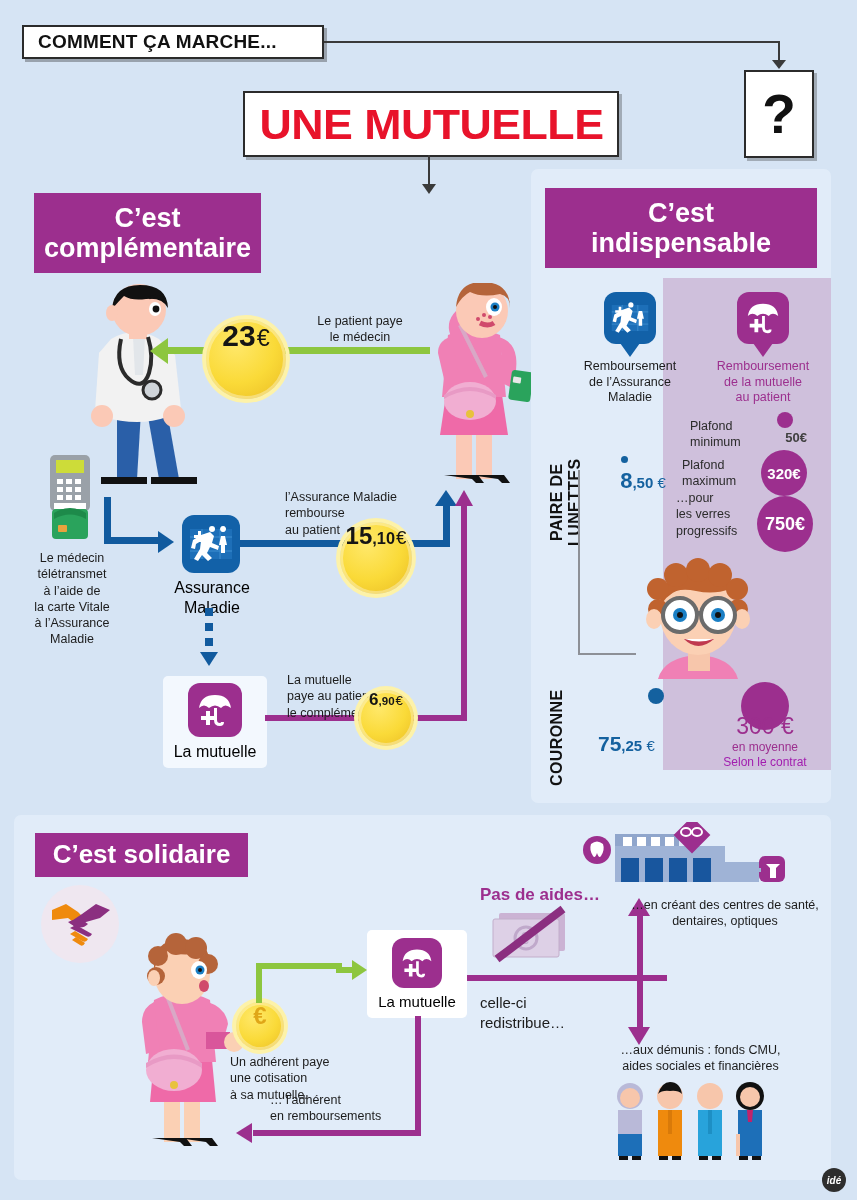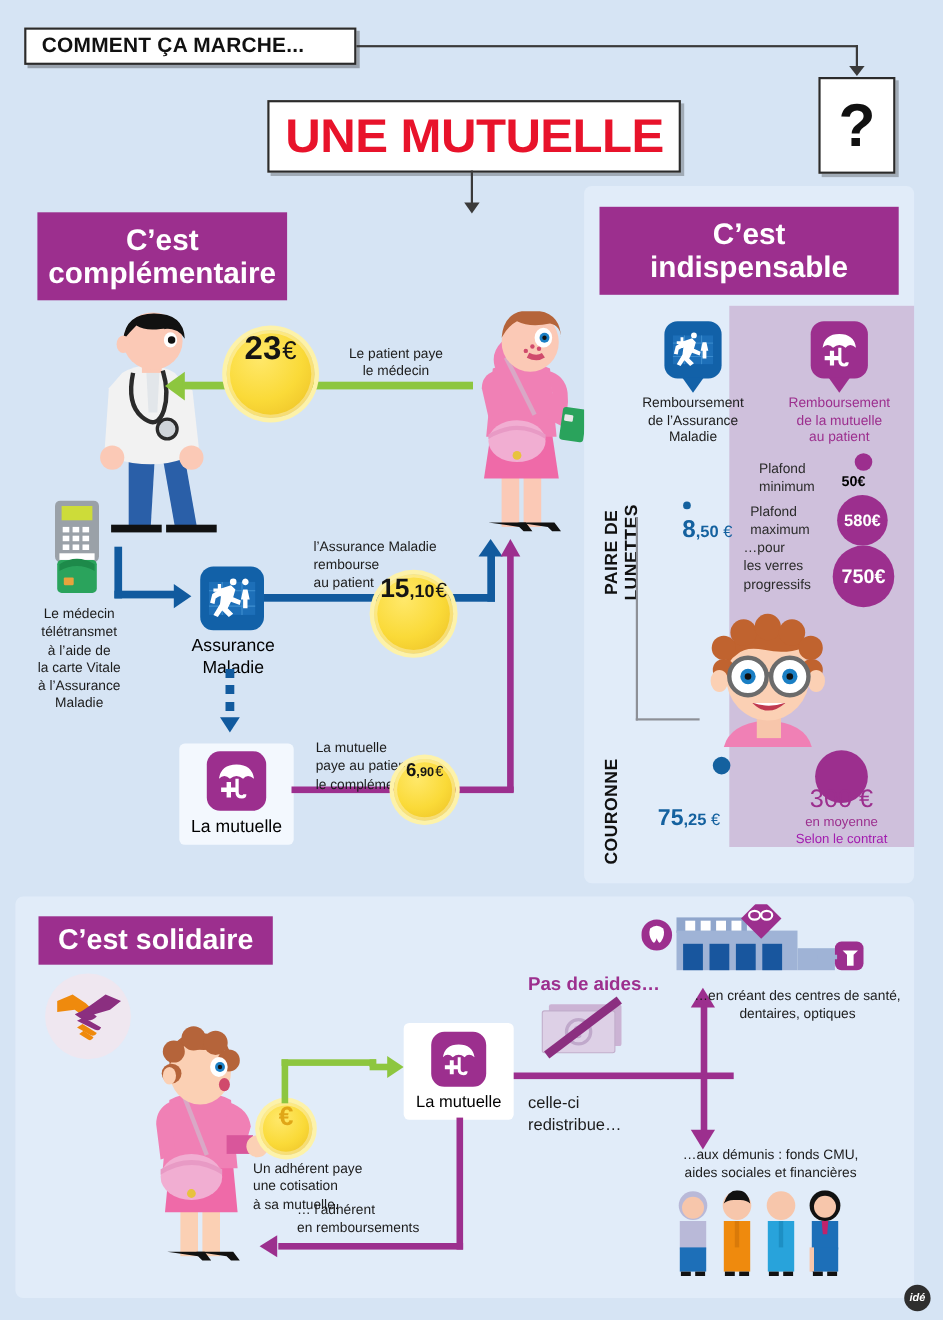--- a/index.html
+++ b/index.html
@@ -211,21 +211,21 @@
   <rect x="92" y="88" width="22" height="30" rx="3" fill="#2aa35c" transform="rotate(8 103 103)"></rect>
   <rect x="95" y="94" width="8" height="6" rx="1" fill="#e8e8e8" transform="rotate(8 99 97)"></rect>
 </svg>
 
 <div class="abs note c" style="left:300px;top:313px;width:120px;">
   <span class="ml">Le patient paye<br>le médecin</span>
 </div>
 <div class="abs ln green" style="left:270px;top:347px;width:160px;height:7px;"></div>
 <div class="abs" style="left:150px;top:338px;width:0;height:0;border-top:13px solid transparent;border-bottom:13px solid transparent;border-right:18px solid #8dc63f;"></div>
 <div class="abs ln green" style="left:166px;top:347px;width:40px;height:7px;"></div>
-<div class="abs coin" style="left:206px;top:300px;width:80px;height:80px;font-size:30px;">
+<div class="abs coin" style="left:206px;top:319px;width:80px;height:80px;font-size:30px;">
   <span>23</span>
     <span class="eur">€</span>
 </div>
 
 <div class="abs ln blue" style="left:104px;top:497px;width:7px;height:47px;"></div>
 <div class="abs ln blue" style="left:104px;top:537px;width:56px;height:7px;"></div>
 <div class="abs" style="left:158px;top:531px;width:0;height:0;border-top:11px solid transparent;border-bottom:11px solid transparent;border-left:16px solid #115a9e;"></div>
 
 <div class="abs icon-tile tile-blue" style="left:182px;top:515px;width:58px;height:58px;">
   <svg width="46" height="46" viewBox="0 0 46 46">
@@ -332,26 +332,26 @@
 <div class="abs ln grey" style="left:578px;top:653px;width:58px;height:2px;"></div>
 <div class="abs" style="left:621px;top:456px;width:7px;height:7px;border-radius:50%;background:#14619f;"></div>
 <div class="abs amt-blue" style="left:598px;top:468px;width:90px;text-align:center;font-size:22px;">
   <span>8</span><span style="font-size:15px;">,50</span><span style="font-size:15px;font-weight:normal;"> €</span>
 </div>
 
 <div class="abs note r" style="left:690px;top:418px;width:80px;color:#2b2b2b;">
   <span class="ml">Plafond<br>minimum</span>
 </div>
 <div class="abs" style="left:777px;top:412px;width:16px;height:16px;border-radius:50%;background:#9c2f8e;"></div>
-<div class="abs" style="left:765px;top:430px;width:42px;text-align:left;color:#000000;font-weight:bold;font-size:13px;">50€</div>
+<div class="abs" style="left:765px;top:430px;width:42px;text-align:right;color:#404040;font-weight:bold;font-size:13px;">50€</div>
 
 <div class="abs note r" style="left:682px;top:457px;width:88px;color:#2b2b2b;">
   <span class="ml">Plafond<br>maximum</span>
 </div>
-<div class="abs bubble" style="left:761px;top:450px;width:46px;height:46px;font-size:15px;">580€</div>
+<div class="abs bubble" style="left:761px;top:450px;width:46px;height:46px;font-size:15px;">320€</div>
 
 <div class="abs note r" style="left:676px;top:490px;width:86px;color:#2b2b2b;">
   <span class="ml">…pour<br>les verres<br>progressifs</span>
 </div>
 <div class="abs bubble" style="left:757px;top:496px;width:56px;height:56px;font-size:18px;">750€</div>
 
 <svg class="abs" style="left:630px;top:553px;" width="136" height="134" viewBox="0 0 136 134">
   <path d="M28 126 q6 -22 40 -24 q34 2 40 24 Z" fill="#f080b5"></path>
   <rect x="58" y="96" width="22" height="22" fill="#f7c6ab"></rect>
   <ellipse cx="68" cy="62" rx="38" ry="40" fill="#fbd0b4"></ellipse>

